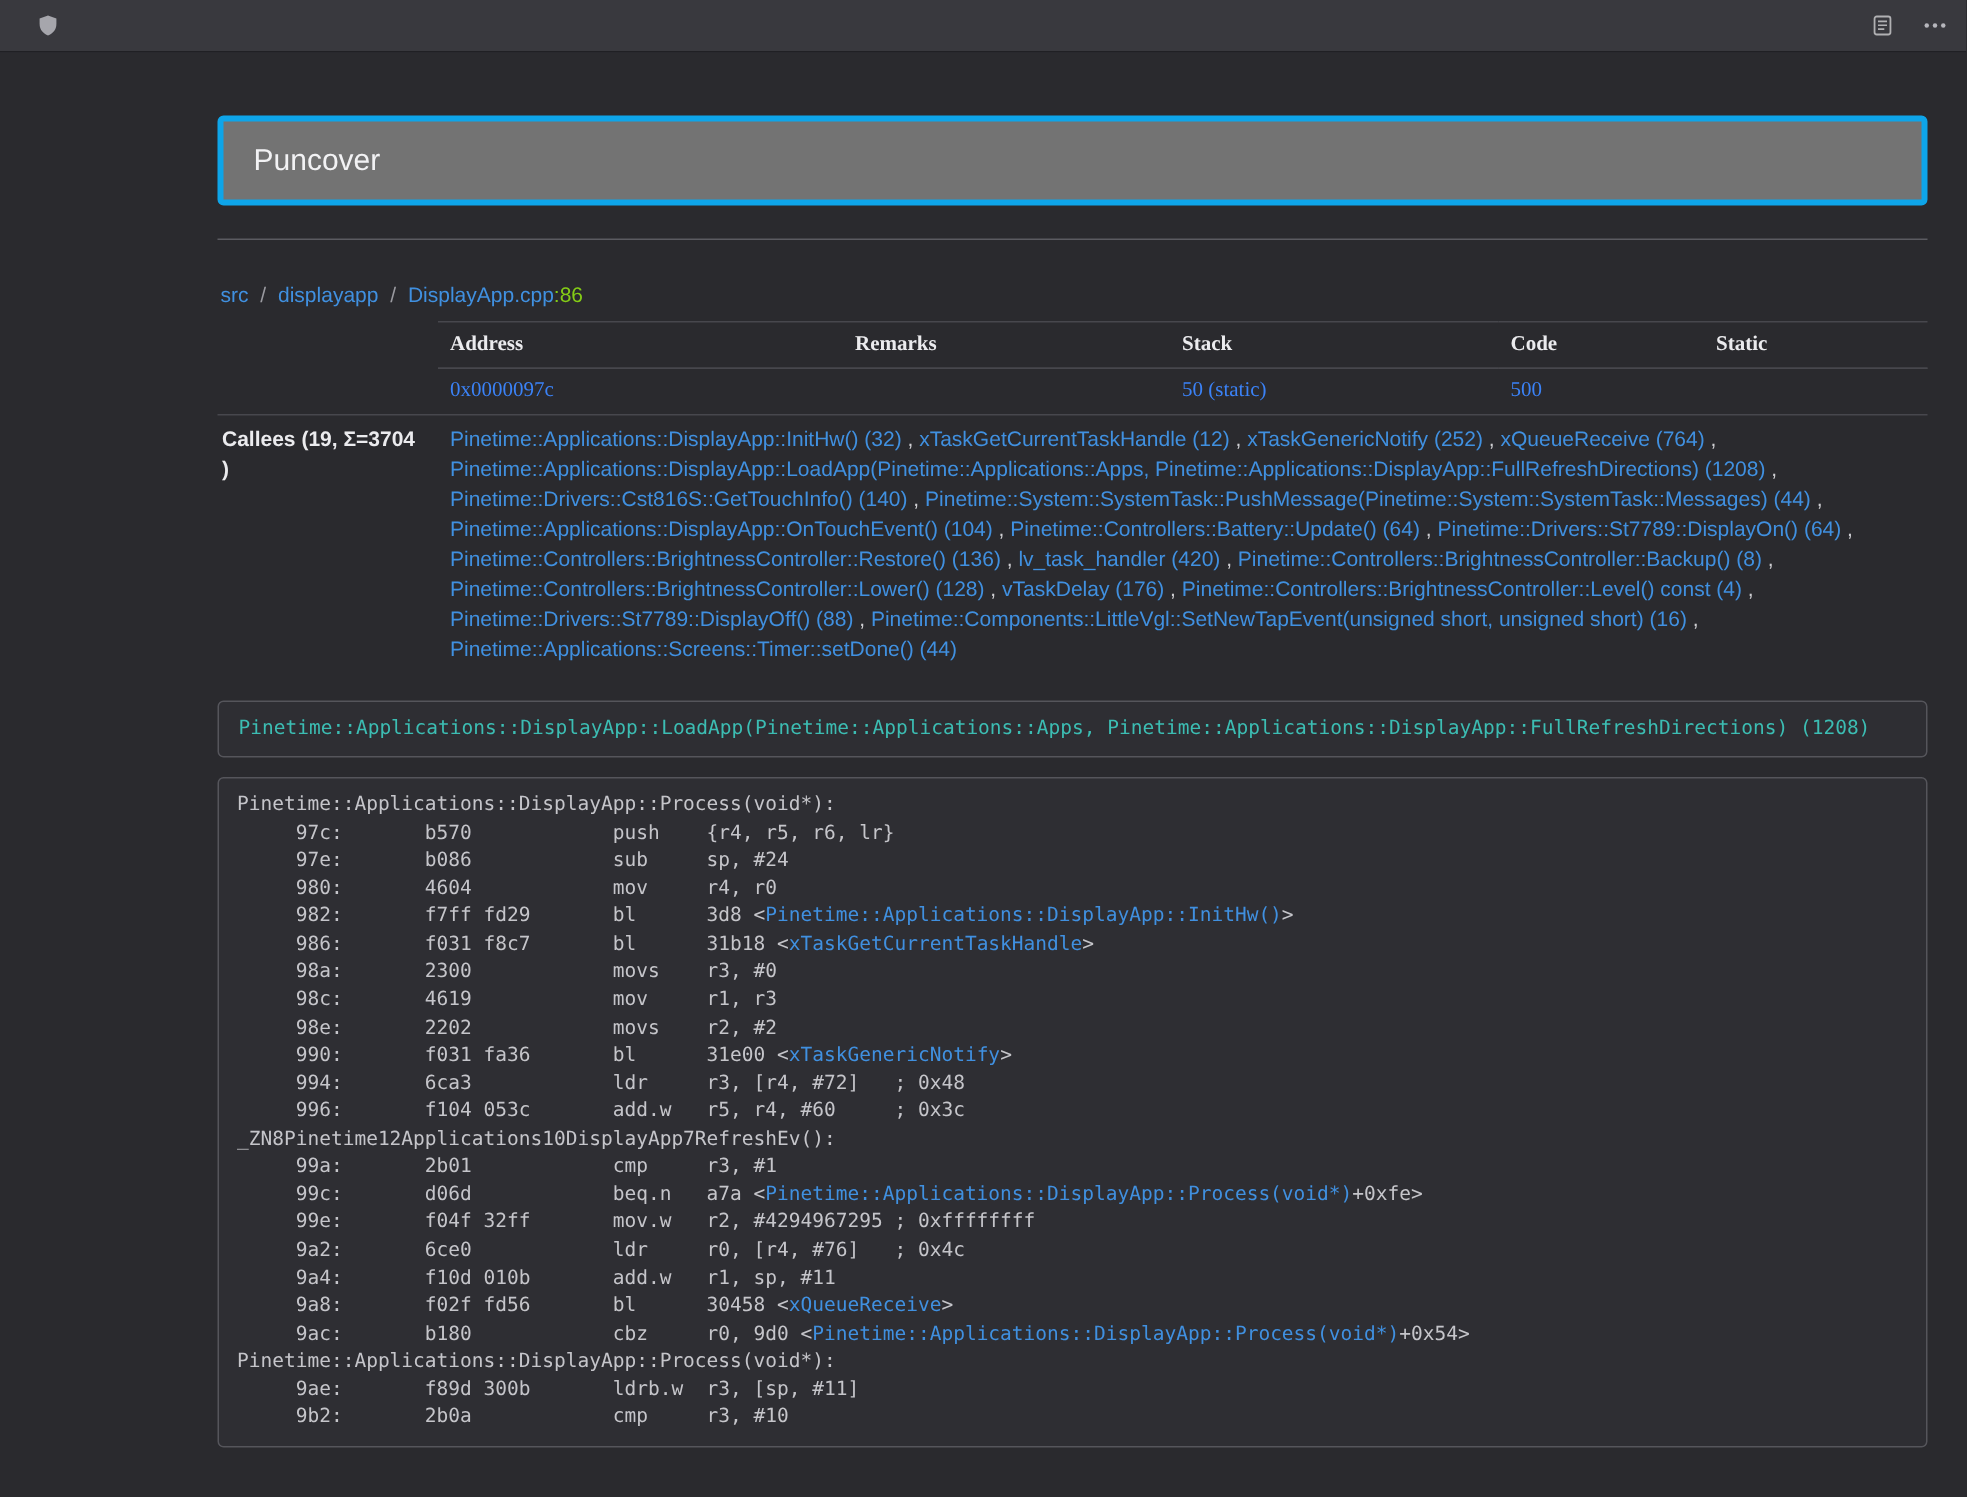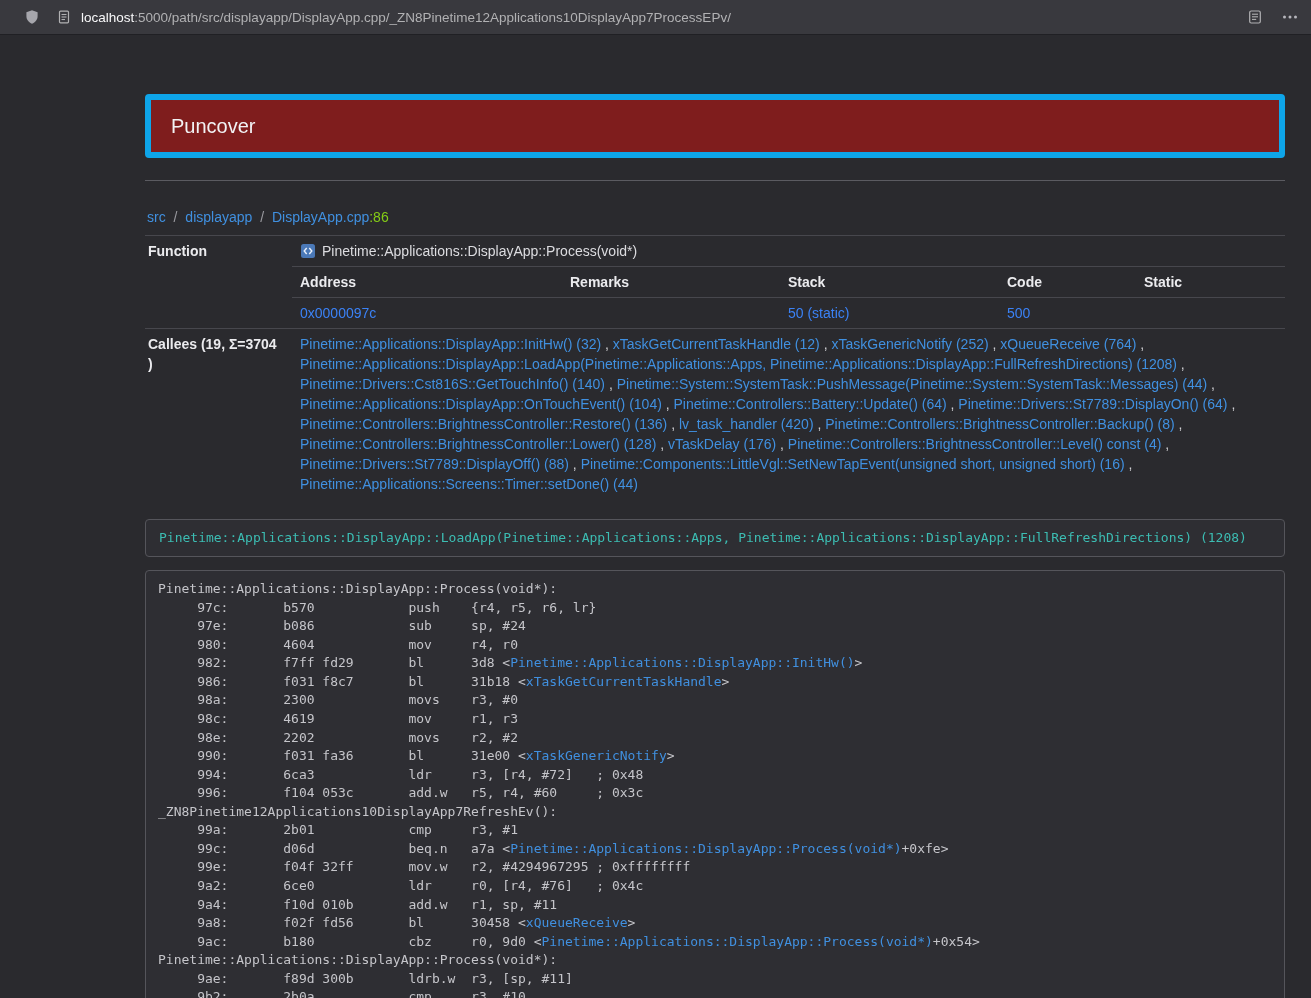--- a/index.html
+++ b/index.html
@@ -16,22 +16,22 @@
   .page-icon-wrap { margin-right:9px; }
   .url-host { color:#f9f9fa; }
   .url-path { color:#b1b1b3; }
   .topbar-right { display:flex; align-items:center; margin-left:auto; }
   .reader-wrap { margin-right:18px; }
   .dots-wrap { margin-right:12px; }
 
   
   .container { width:1140px; margin-left:145px; color:#d0d0d4; font-size:14px; }
 
-  .app-banner { margin-top:59px; border:6px solid #0ea5e9; border-radius:4px;
-                background:#7f1d1d; padding:14px 20px; }
+  .app-banner { margin-top:42px; border:4px solid #0ea5e9; border-radius:4px;
+                background:#737373; padding:14px 20px; }
   .app-banner h1 { font-size:20px; font-weight:400; color:#f2f2f4; line-height:24px; }
 
   hr.divider { border:none; border-top:1px solid #5b5b61; margin:22px 0 20px; }
 
   .breadcrumb { padding:8px 2px; margin-bottom:2px; font-size:14px; }
   .bc-sep { color:#9a9aa0; padding:0 4px; }
   .bc-suffix { color:#84cc16; }
 
   a.link { color:#4090e0; text-decoration:none; cursor:pointer; }
 
@@ -43,21 +43,21 @@
   table.symbol-table > tbody > tr > th { width:147px; padding-left:3px; font-weight:700;
                        color:#ebebee; font-size:14px; }
   table.symbol-table > tbody > tr.noborder > th,
   table.symbol-table > tbody > tr.noborder > td { border-top:none; }
   td.nopad { padding:0 !important; }
   .fn-name { color:#dcdce0; }
 
   table.inner-table { width:100%; border-collapse:collapse; table-layout:fixed;
                       border-top:1px solid #47474d; line-height:20px; }
   table.inner-table th, table.inner-table td { text-align:left; vertical-align:top;
-                      padding:5px 8px; box-sizing:border-box; }
+                      padding:5px 8px; box-sizing:border-box;font-family:Liberation Serif, serif; }
   table.inner-table th { font-weight:700; color:#ebebee; border-bottom:1px solid #47474d; }
   table.inner-table th:nth-child(1){ width:270px; }
   table.inner-table th:nth-child(2){ width:218px; }
   table.inner-table th:nth-child(3){ width:219px; }
   table.inner-table th:nth-child(4){ width:137px; }
   table.inner-table td { color:#3b82f6; }
 
   #callees-cell { line-height:20px; color:#dcdce0; }
   .sep { color:#cfcfd3; }
 
@@ -76,32 +76,20 @@
 </style>
 </head>
 <body>
 
 <div class="topbar">
   <span class="tb-icon shield-wrap">
     <svg width="16" height="16" viewBox="0 0 16 16">
       <path d="M8 1.3 L13.6 3.3 V7 C13.6 10.9 11.1 13.3 8 14.7 C4.9 13.3 2.4 10.9 2.4 7 V3.3 Z" fill="#a6a6ac"></path>
     </svg>
   </span>
-  <div class="urlbar">
-    <span class="tb-icon page-icon-wrap">
-      <svg width="16" height="16" viewBox="0 0 16 16">
-        <rect x="3.5" y="2.2" width="9" height="11.6" rx="1" fill="none" stroke="#b1b1b3" stroke-width="1.2"></rect>
-        <line x1="5.5" y1="5.5" x2="10.5" y2="5.5" stroke="#b1b1b3" stroke-width="1.1"></line>
-        <line x1="5.5" y1="8" x2="10.5" y2="8" stroke="#b1b1b3" stroke-width="1.1"></line>
-        <line x1="5.5" y1="10.5" x2="9" y2="10.5" stroke="#b1b1b3" stroke-width="1.1"></line>
-      </svg>
-    </span>
-    <span class="url-host">localhost</span>
-      <span class="url-path">:5000/path/src/displayapp/DisplayApp.cpp/_ZN8Pinetime12Applications10DisplayApp7ProcessEPv/</span>
-  </div>
   <div class="topbar-right">
     <span class="tb-icon reader-wrap">
       <svg width="16" height="16" viewBox="0 0 16 16">
         <rect x="2.7" y="2" width="10.6" height="12" rx="1.5" fill="none" stroke="#b1b1b3" stroke-width="1.2"></rect>
         <line x1="5" y1="5.2" x2="11" y2="5.2" stroke="#b1b1b3" stroke-width="1.1"></line>
         <line x1="5" y1="7.8" x2="11" y2="7.8" stroke="#b1b1b3" stroke-width="1.1"></line>
         <line x1="5" y1="10.4" x2="9.2" y2="10.4" stroke="#b1b1b3" stroke-width="1.1"></line>
       </svg>
     </span>
     <span class="tb-icon dots-wrap">
@@ -119,32 +107,20 @@
   <div class="app-banner">
     <h1>Puncover</h1>
   </div>
 
   <hr class="divider">
 
   <div class="breadcrumb"><a class="link">src</a><span class="bc-sep"> / </span><a class="link">displayapp</a><span class="bc-sep"> / </span><a class="link">DisplayApp.cpp</a><span class="bc-suffix">:86</span></div>
 
   <table class="symbol-table">
     <tbody>
-      <tr>
-        <th>Function</th>
-        <td>
-          <span class="fn-icon">
-            <svg width="16" height="16" viewBox="0 0 16 16">
-              <rect x="1" y="1" width="14" height="14" rx="2.5" fill="#4b79b8"></rect>
-              <polyline points="6.7,5 4.2,8 6.7,11" fill="none" stroke="#eaf1fb" stroke-width="1.4"></polyline>
-              <polyline points="9.3,5 11.8,8 9.3,11" fill="none" stroke="#eaf1fb" stroke-width="1.4"></polyline>
-            </svg>
-          </span><span class="fn-name">Pinetime::Applications::DisplayApp::Process(void*)</span>
-        </td>
-      </tr>
       <tr class="noborder">
         <th></th>
         <td class="nopad">
           <table class="inner-table">
             <thead>
                 <tr id="addr-head">
                   <th>Address</th>
                   <th>Remarks</th>
                   <th>Stack</th>
                   <th>Code</th>

